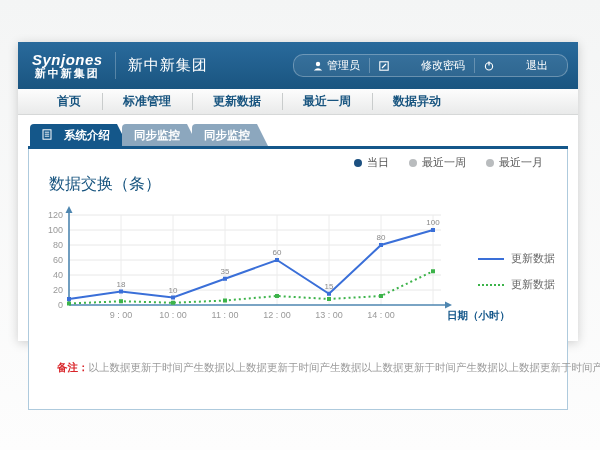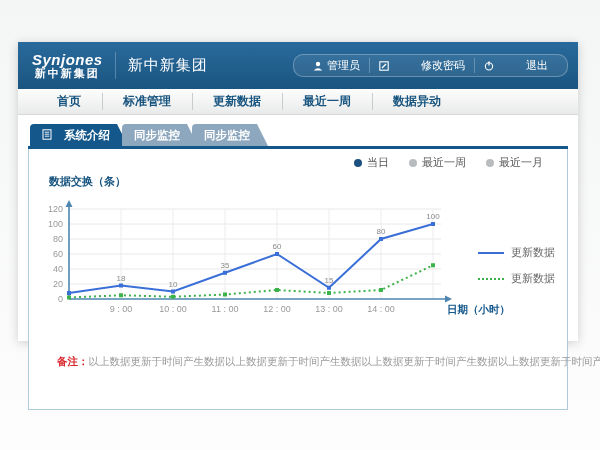--- a/index.html
+++ b/index.html
@@ -52,21 +52,21 @@
   .tab.inactive { background:#8ca7be; margin-left:-6px; }
   .tabbar-line { height:3px; background:#14578a; }
   
   .panel {
     border:1px solid #aecadd; border-top:none; height:261px; background:#fff; position:relative;
   }
   .radio-row { display:flex; justify-content:flex-end; gap:20px; padding:6px 24px 0 0; }
   .radio-opt { display:flex; align-items:center; gap:5px; font-size:11px; color:#555; cursor:pointer; }
   .rdot { width:8px; height:8px; border-radius:50%; background:#b9bcbe; display:inline-block; }
   .rdot.sel { background:#1c5080; }
-  .ylabel { color:#17547f; font-size:11px; font-weight:bold; margin:4px 0 0 20px; }
+  .ylabel { color:#17547f; font-size:16px; font-weight:normal; margin:4px 0 0 20px; }
   .chart-row { position:relative; margin:4px 0 0 16px; height:132px; }
   .legend { position:absolute; right:12px; top:52px; display:flex; flex-direction:column; gap:11px; }
   .lg-item { display:flex; align-items:center; gap:7px; font-size:11px; color:#666; }
   .lg-line { width:26px; border-top:2px solid #3a6fd8; }
   .lg-line.dot { border-top:2px dotted #3cb34a; }
   .note { margin:30px 0 0 28px; font-size:10.5px; color:#9b9b9b; white-space:nowrap; }
   .note b { color:#d9252a; font-weight:bold; }
   svg text { font-family:"Liberation Sans","DejaVu Sans",sans-serif; }
 </style>
 </head>

